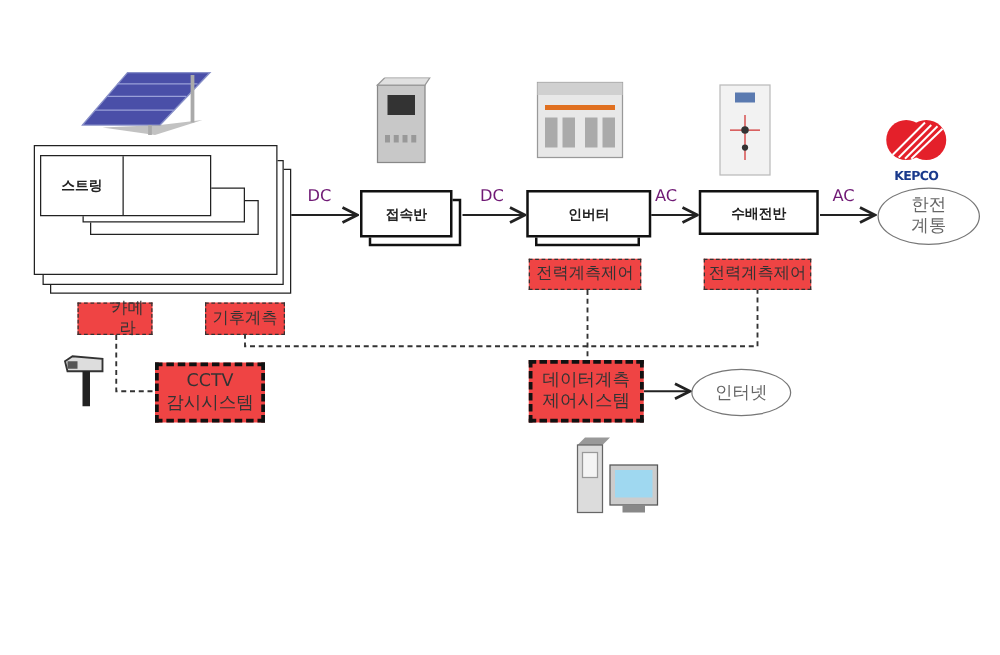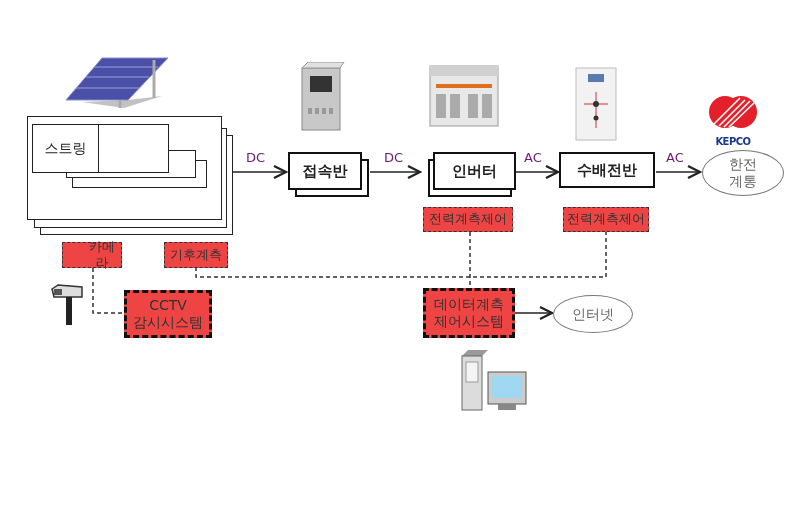--- a/index.html
+++ b/index.html
@@ -9,21 +9,21 @@
   .box { position:absolute; background:#fff; border:1.5px solid #222; box-sizing:border-box; }
   .thick { border:2.5px solid #111; }
   .dash { position:absolute; border:1.5px dashed #333; box-sizing:border-box; background:#ef4444;
           display:flex; align-items:center; justify-content:center; font-size:13px; color:#333; text-align:center; line-height:1.25; }
   .dash-thick { border:3px dashed #111; }
   .center { display:flex; align-items:center; justify-content:center; text-align:center; }
   .lbl { position:absolute; font-size:13px; color:#701a75; }
   .ellipse { position:absolute; border:1.5px solid #777; border-radius:50%; background:#fff; box-sizing:border-box;
              display:flex; align-items:center; justify-content:center; color:#666; font-size:14px; line-height:1.2; }
   svg.lines { position:absolute; left:0; top:0; }
-  .bold { font-weight:bold; font-size:15px; }
+  .bold { font-weight:bold; font-size:11px; }
 </style>
 </head>
 <body>
 
 <svg class="lines" width="800" height="524">
   <defs>
     <marker id="arr" markerWidth="10" markerHeight="10" refX="9" refY="5" orient="auto">
       <path d="M1,1 L9,5 L1,9" fill="none" stroke="#222" stroke-width="1.5"></path>
     </marker>
   </defs>
@@ -51,21 +51,21 @@
   <line x1="92" y1="30" x2="92" y2="68" stroke="#aaa" stroke-width="3"></line>
   <line x1="58" y1="70" x2="58" y2="78" stroke="#aaa" stroke-width="3"></line>
 </svg>
 
 <div class="box" style="left:40px;top:135px;width:193px;height:100px;"></div>
 <div class="box" style="left:34px;top:128px;width:193px;height:100px;"></div>
 <div class="box" style="left:27px;top:116px;width:195px;height:104px;">
   <div class="box" style="left:44px;top:43px;width:135px;height:28px;border-width:1px"></div>
   <div class="box" style="left:38px;top:33px;width:130px;height:28px;border-width:1px"></div>
   <div class="box" style="left:4px;top:7px;width:137px;height:49px;border-width:1px;display:flex">
-    <div class="center" style="width:65px;border-right:1px solid #222;font-size:14px;font-weight:normal">스트링</div>
+    <div class="center" style="width:65px;border-right:1px solid #222;font-size:11px;font-weight:bold">스트링</div>
   </div>
 </div>
 
 <div class="lbl" style="left:246px;top:150px">DC</div>
 <div class="lbl" style="left:384px;top:150px">DC</div>
 <div class="lbl" style="left:524px;top:150px">AC</div>
 <div class="lbl" style="left:666px;top:150px">AC</div>
 
 <svg class="abs" style="left:298px;top:62px" width="48" height="72">
   <rect x="4" y="6" width="38" height="62" fill="#c8c8c8" stroke="#888"></rect>
@@ -88,21 +88,21 @@
   <rect x="8" y="22" width="56" height="4" fill="#e07020"></rect>
   <g fill="#aaa">
       <rect x="8" y="32" width="10" height="24"></rect>
       <rect x="22" y="32" width="10" height="24"></rect>
       <rect x="40" y="32" width="10" height="24"></rect>
       <rect x="54" y="32" width="10" height="24"></rect>
     </g>
 </svg>
 
 <div class="box thick" style="left:428px;top:159px;width:84px;height:38px;"></div>
-<div class="box thick center bold" style="left:421px;top:152px;width:83px;height:38px;margin-left:12px;">인버터</div>
+<div class="box thick center bold" style="left:421px;top:152px;width:100px;height:38px;">인버터</div>
 
 <svg class="abs" style="left:574px;top:66px" width="44" height="76">
   <rect x="2" y="2" width="40" height="72" fill="#f2f2f2" stroke="#bbb"></rect>
   <rect x="14" y="8" width="16" height="8" fill="#5a7ab0"></rect>
   <g stroke="#d03030" stroke-width="1">
       <line x1="10" y1="38" x2="34" y2="38"></line>
       <line x1="22" y1="26" x2="22" y2="62"></line>
     </g>
   <circle cx="22" cy="38" r="3" fill="#333"></circle>
     <circle cx="22" cy="52" r="2.5" fill="#333"></circle>

